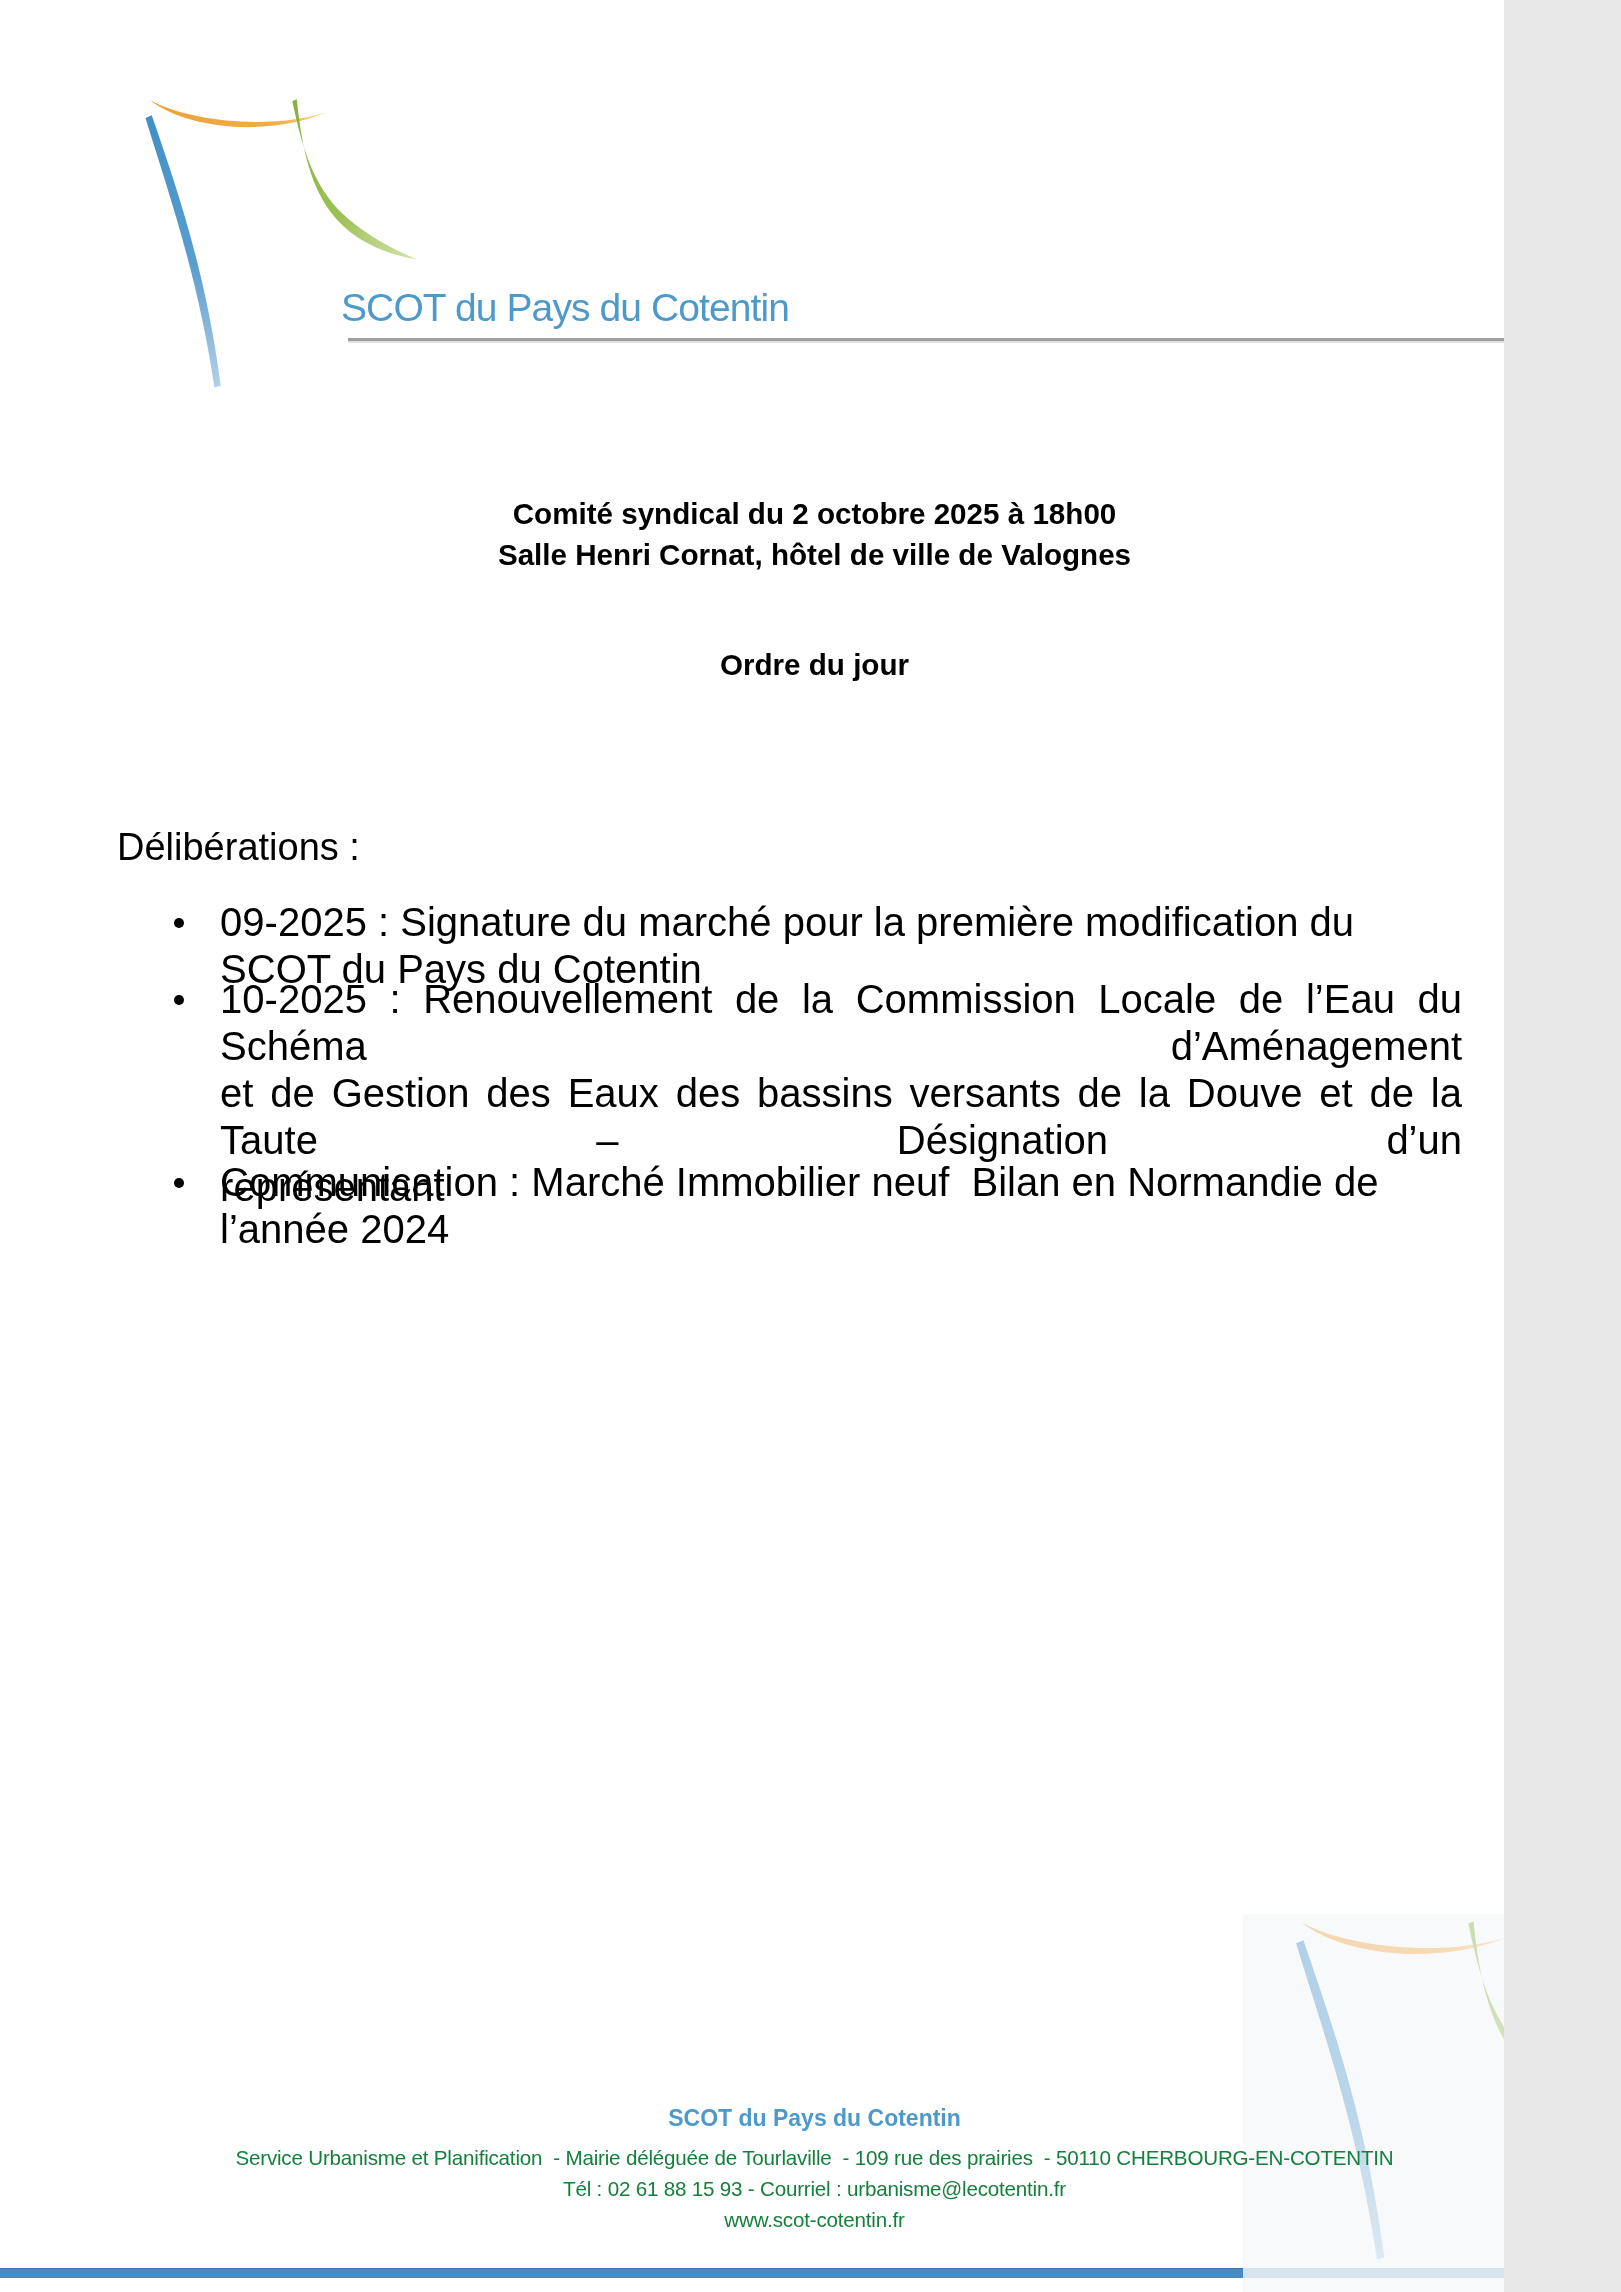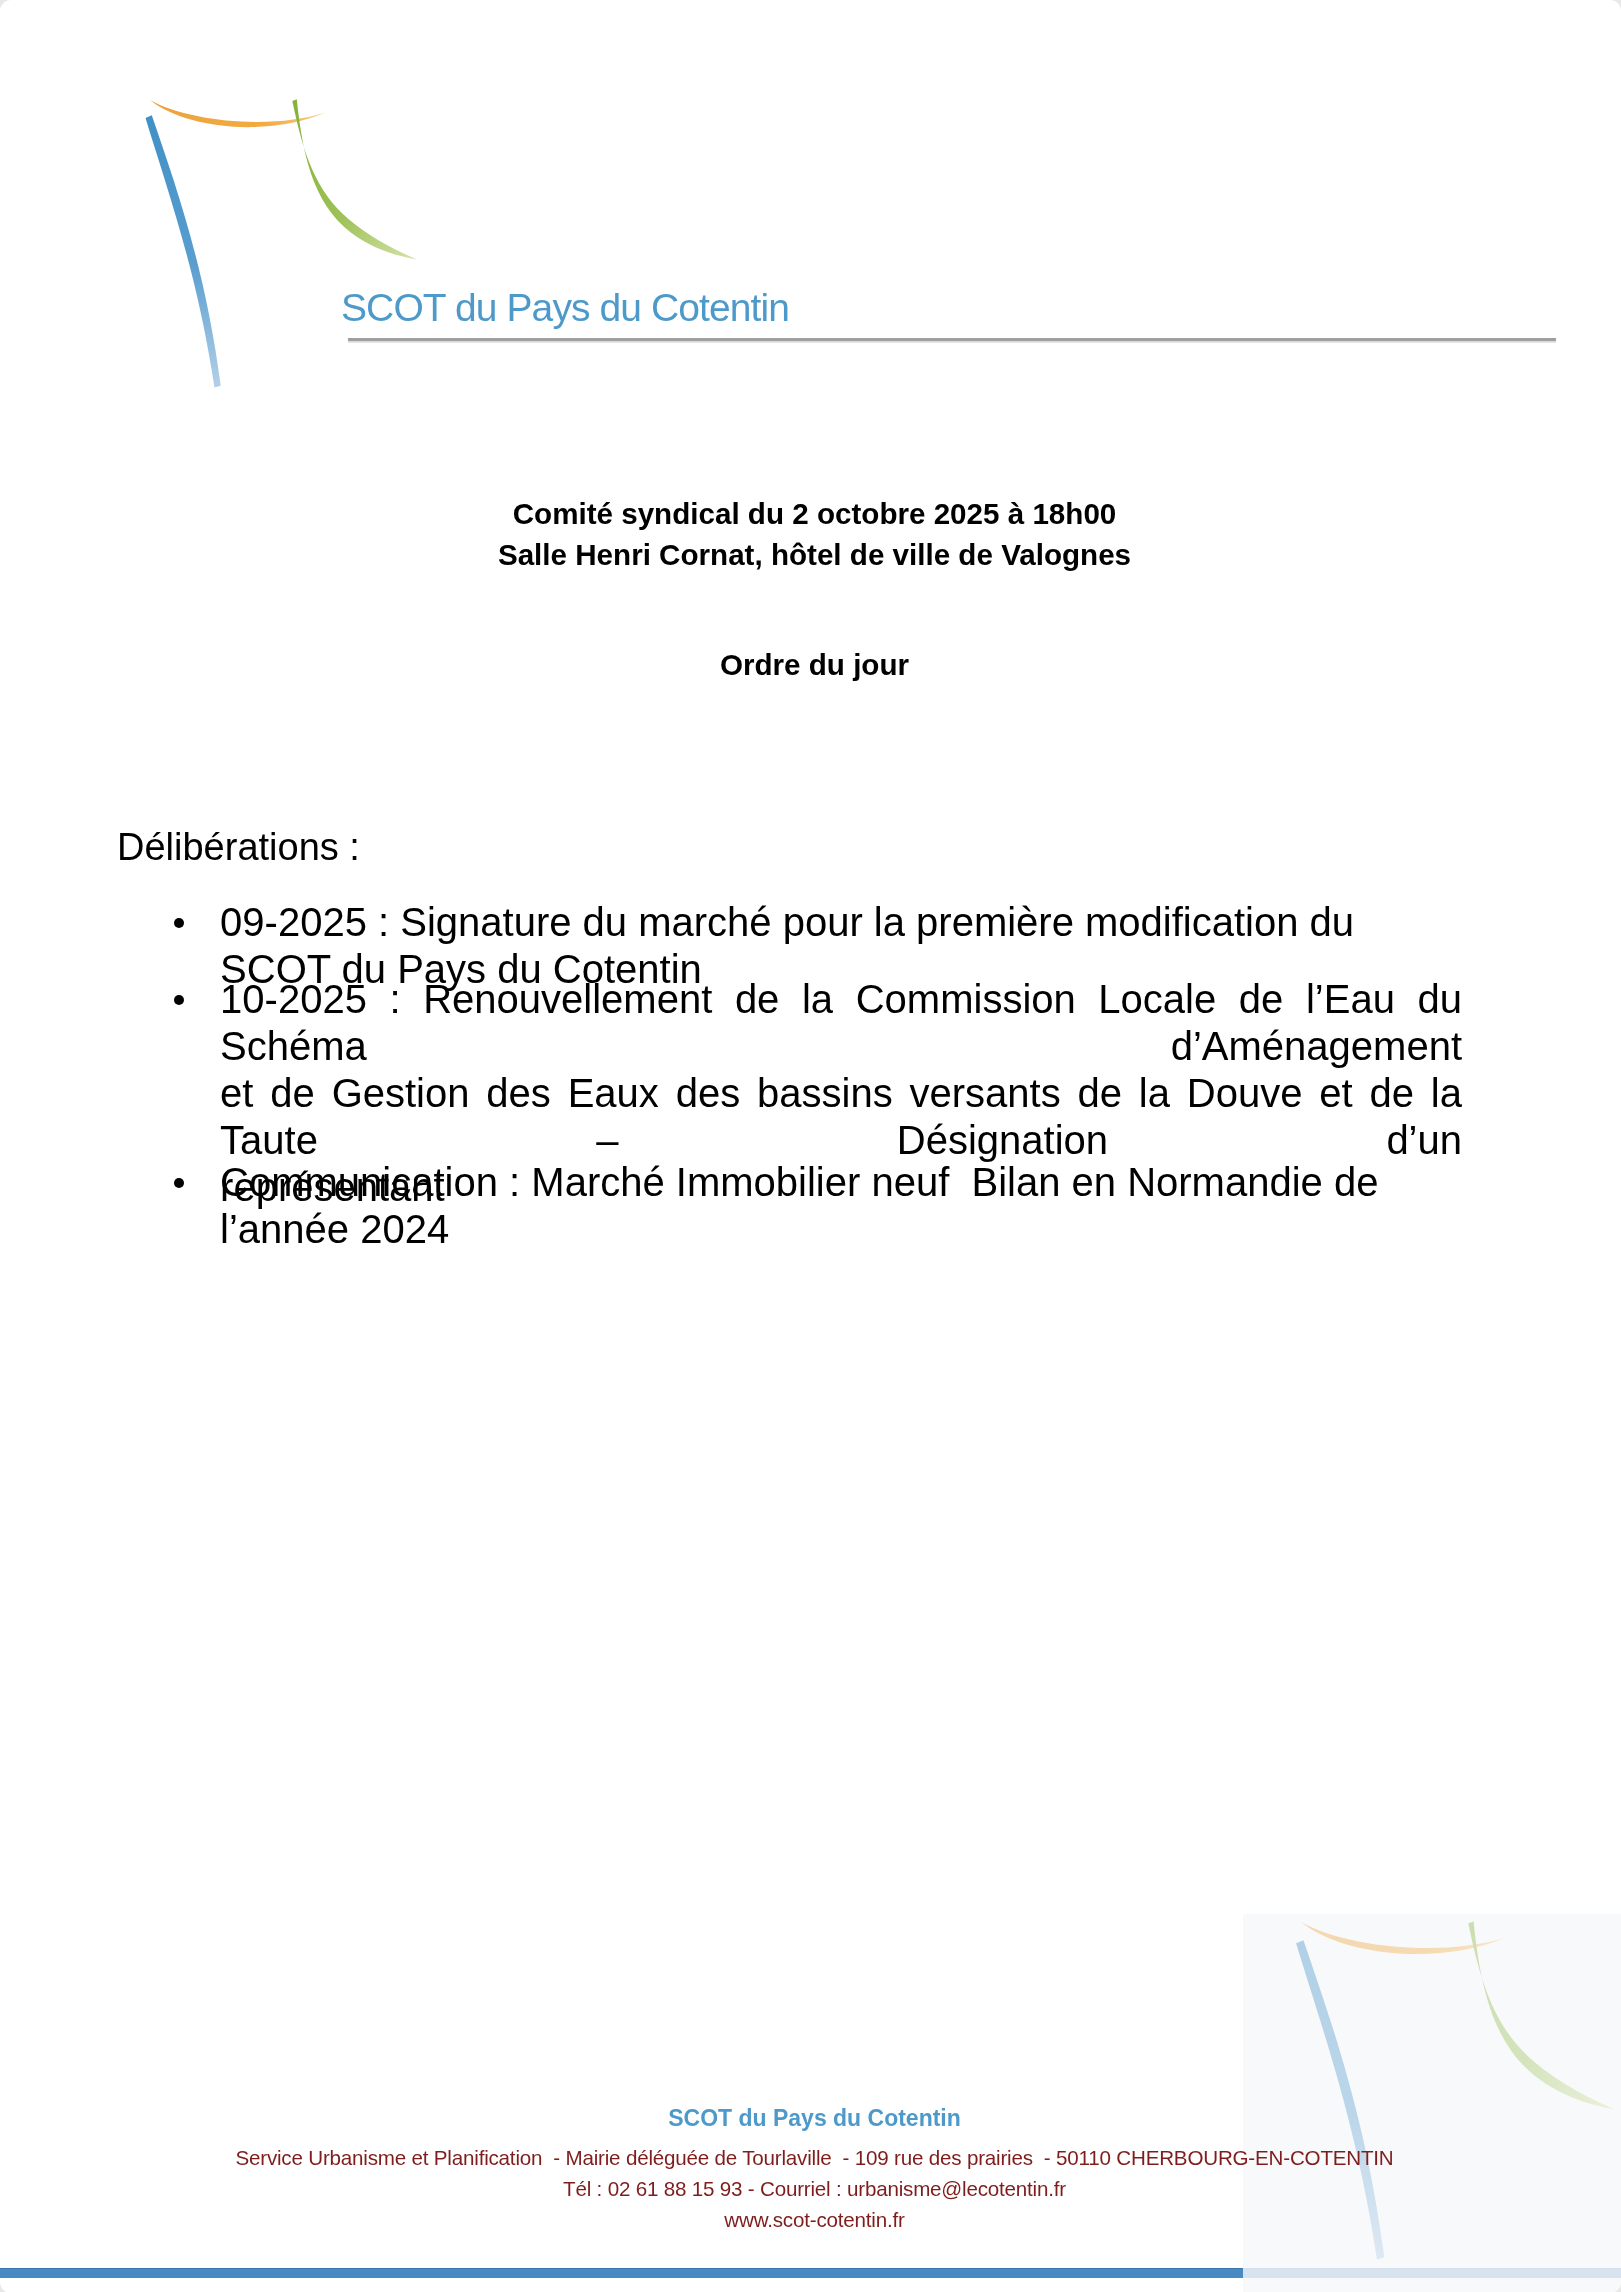--- a/index.html
+++ b/index.html
@@ -1,23 +1,22 @@
 <!DOCTYPE html>
 <html style="font-size:14.3px"><head>
 <meta charset="utf-8">
 <style>
   html,body{margin:0;padding:0;background:#e8e8e8;}
   .page{
     position:relative;
-    width:1621px;height:2293px;
+    width:1504px;height:2293px;
     background:#ffffff;
     font-family:"Liberation Sans", sans-serif;
     color:#000;
     overflow:hidden;
-    border-radius:11px;
   }
   
   .logo-main{position:absolute;left:90px;top:58px;width:376px;height:376px;}
   .brand-title{
     position:absolute;left:341px;top:285px;width:627px;
     font-size:39px;line-height:45px;letter-spacing:-0.9px;
     color:#4d9aca;font-weight:400;
   }
   .brand-rule{
     position:absolute;left:348px;top:338px;width:1208px;height:2.7px;
@@ -56,21 +55,21 @@
   .btext .pline{text-align:left;}
   .pre{white-space:pre-wrap;}
   
   .footer-title{
     position:absolute;left:116px;top:2105px;width:1397px;
     text-align:center;font-size:23px;font-weight:700;color:#4d9aca;
     z-index:6;
   }
   .footer-line{
     position:absolute;left:116px;width:1397px;
-    text-align:center;font-size:20.6px;color:#7f1d1d;letter-spacing:-0.2px;
+    text-align:center;font-size:20.6px;color:#15803d;letter-spacing:-0.2px;
     z-index:6;
   }
   .fl1{top:2146px;}
   .fl2{top:2177px;}
   .fl3{top:2208px;}
   .bottom-bar{
     position:absolute;left:0;top:2268px;width:1621px;height:9px;
     background:#4a8ac2;border-top:0.9px solid #3b77ad;
     z-index:2;
   }

